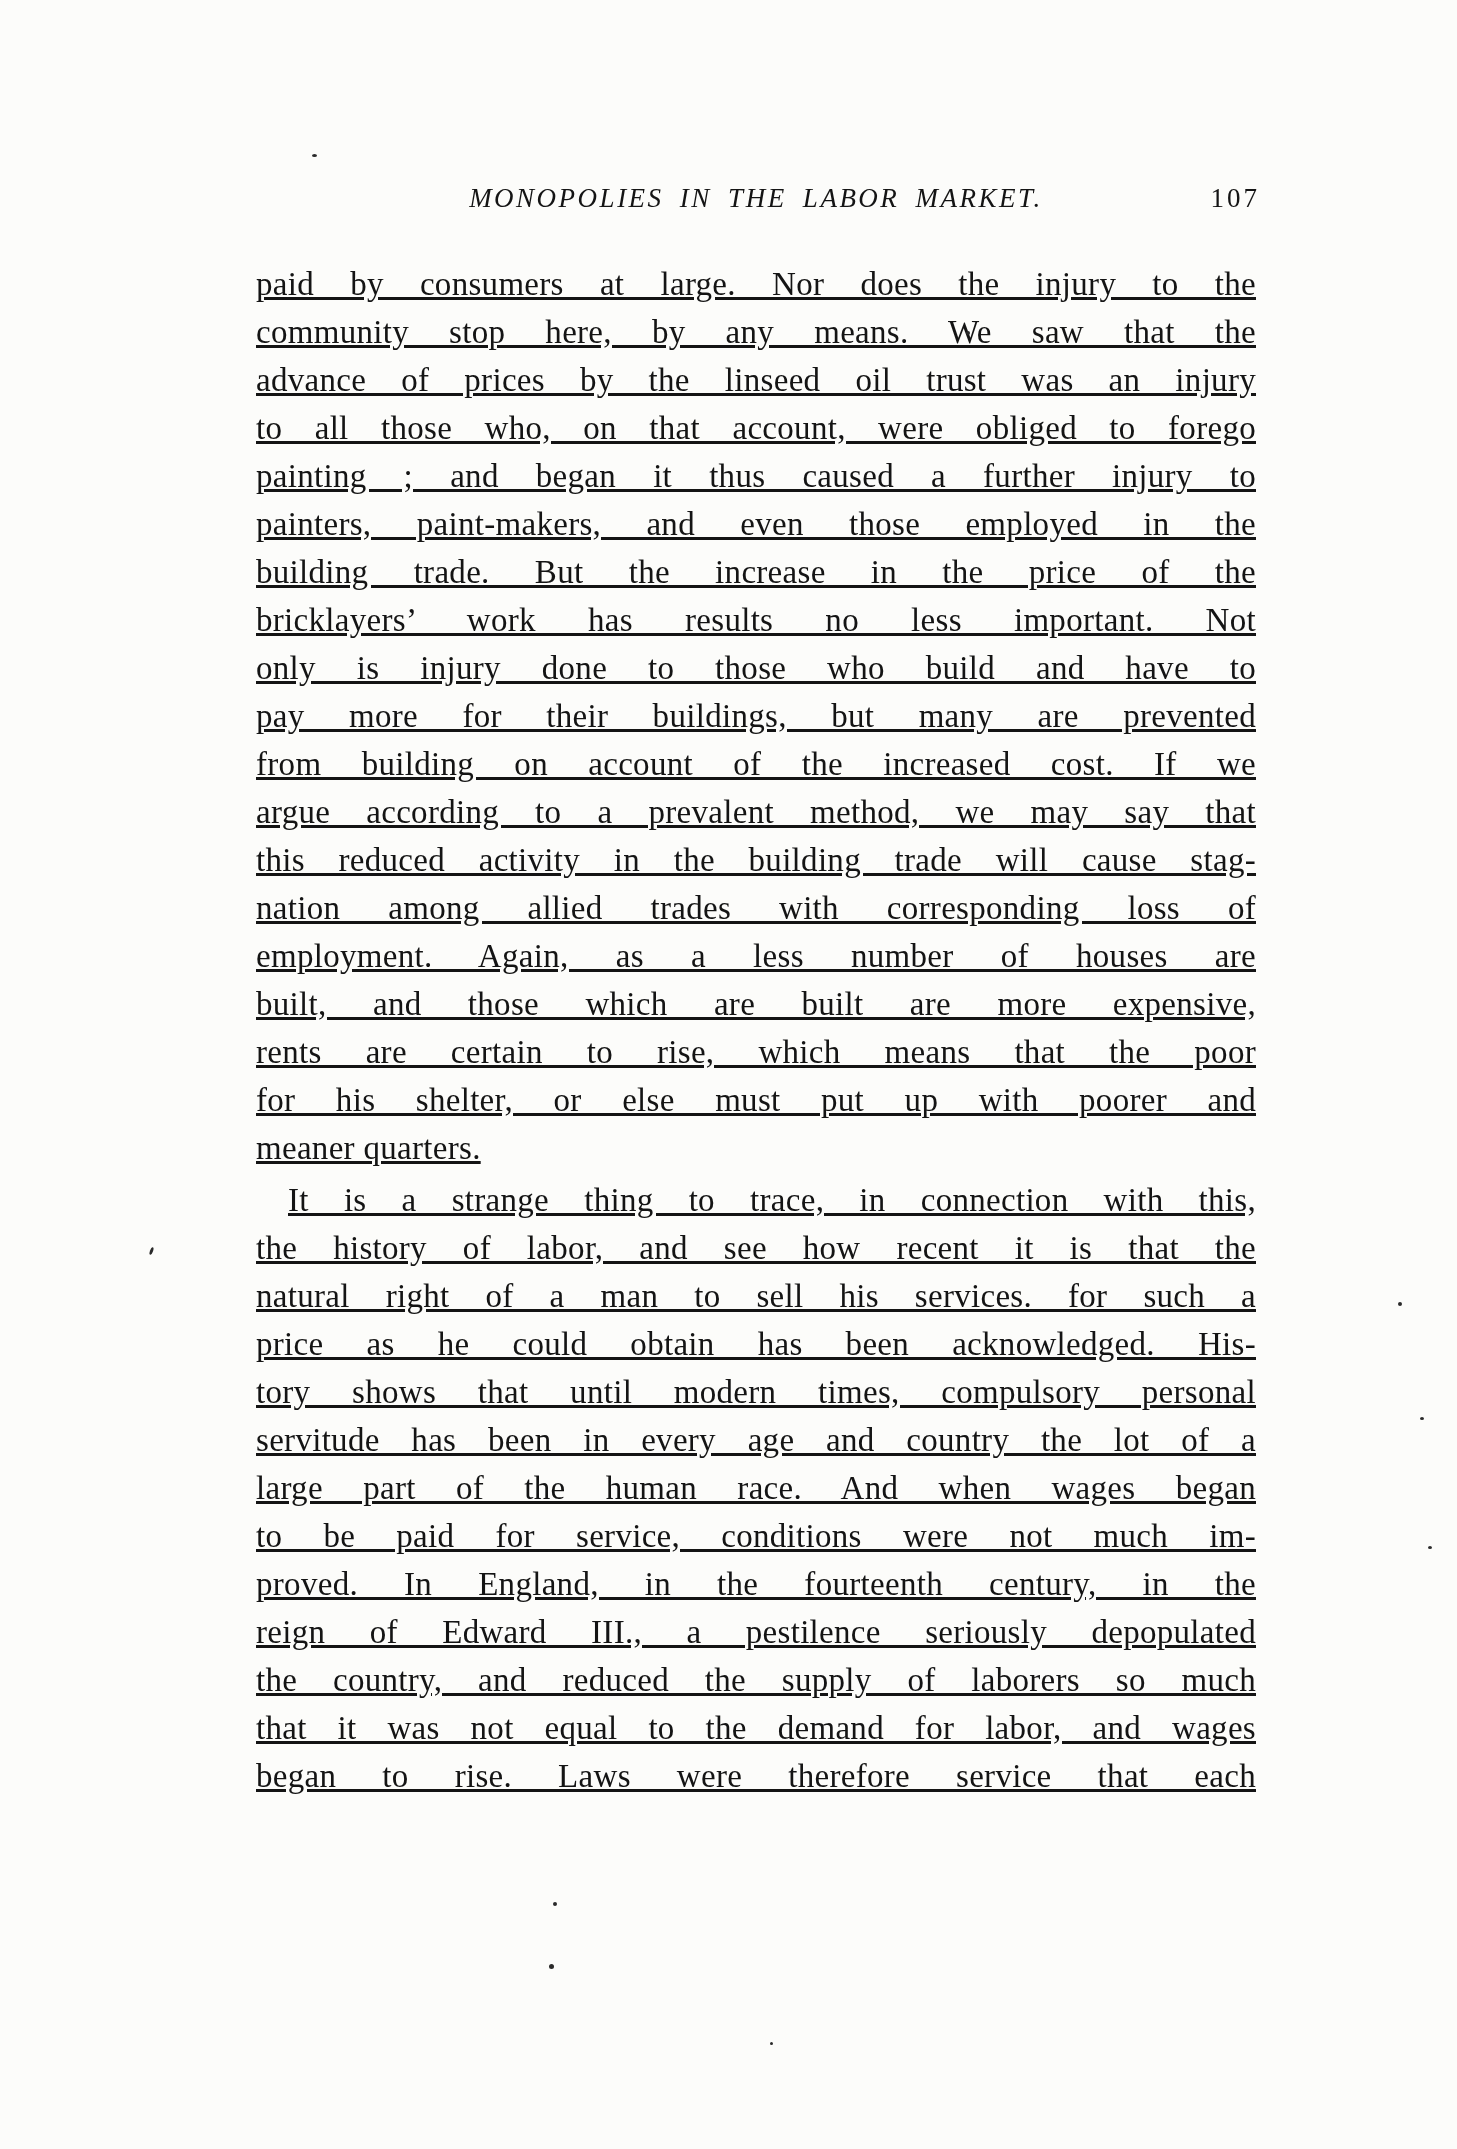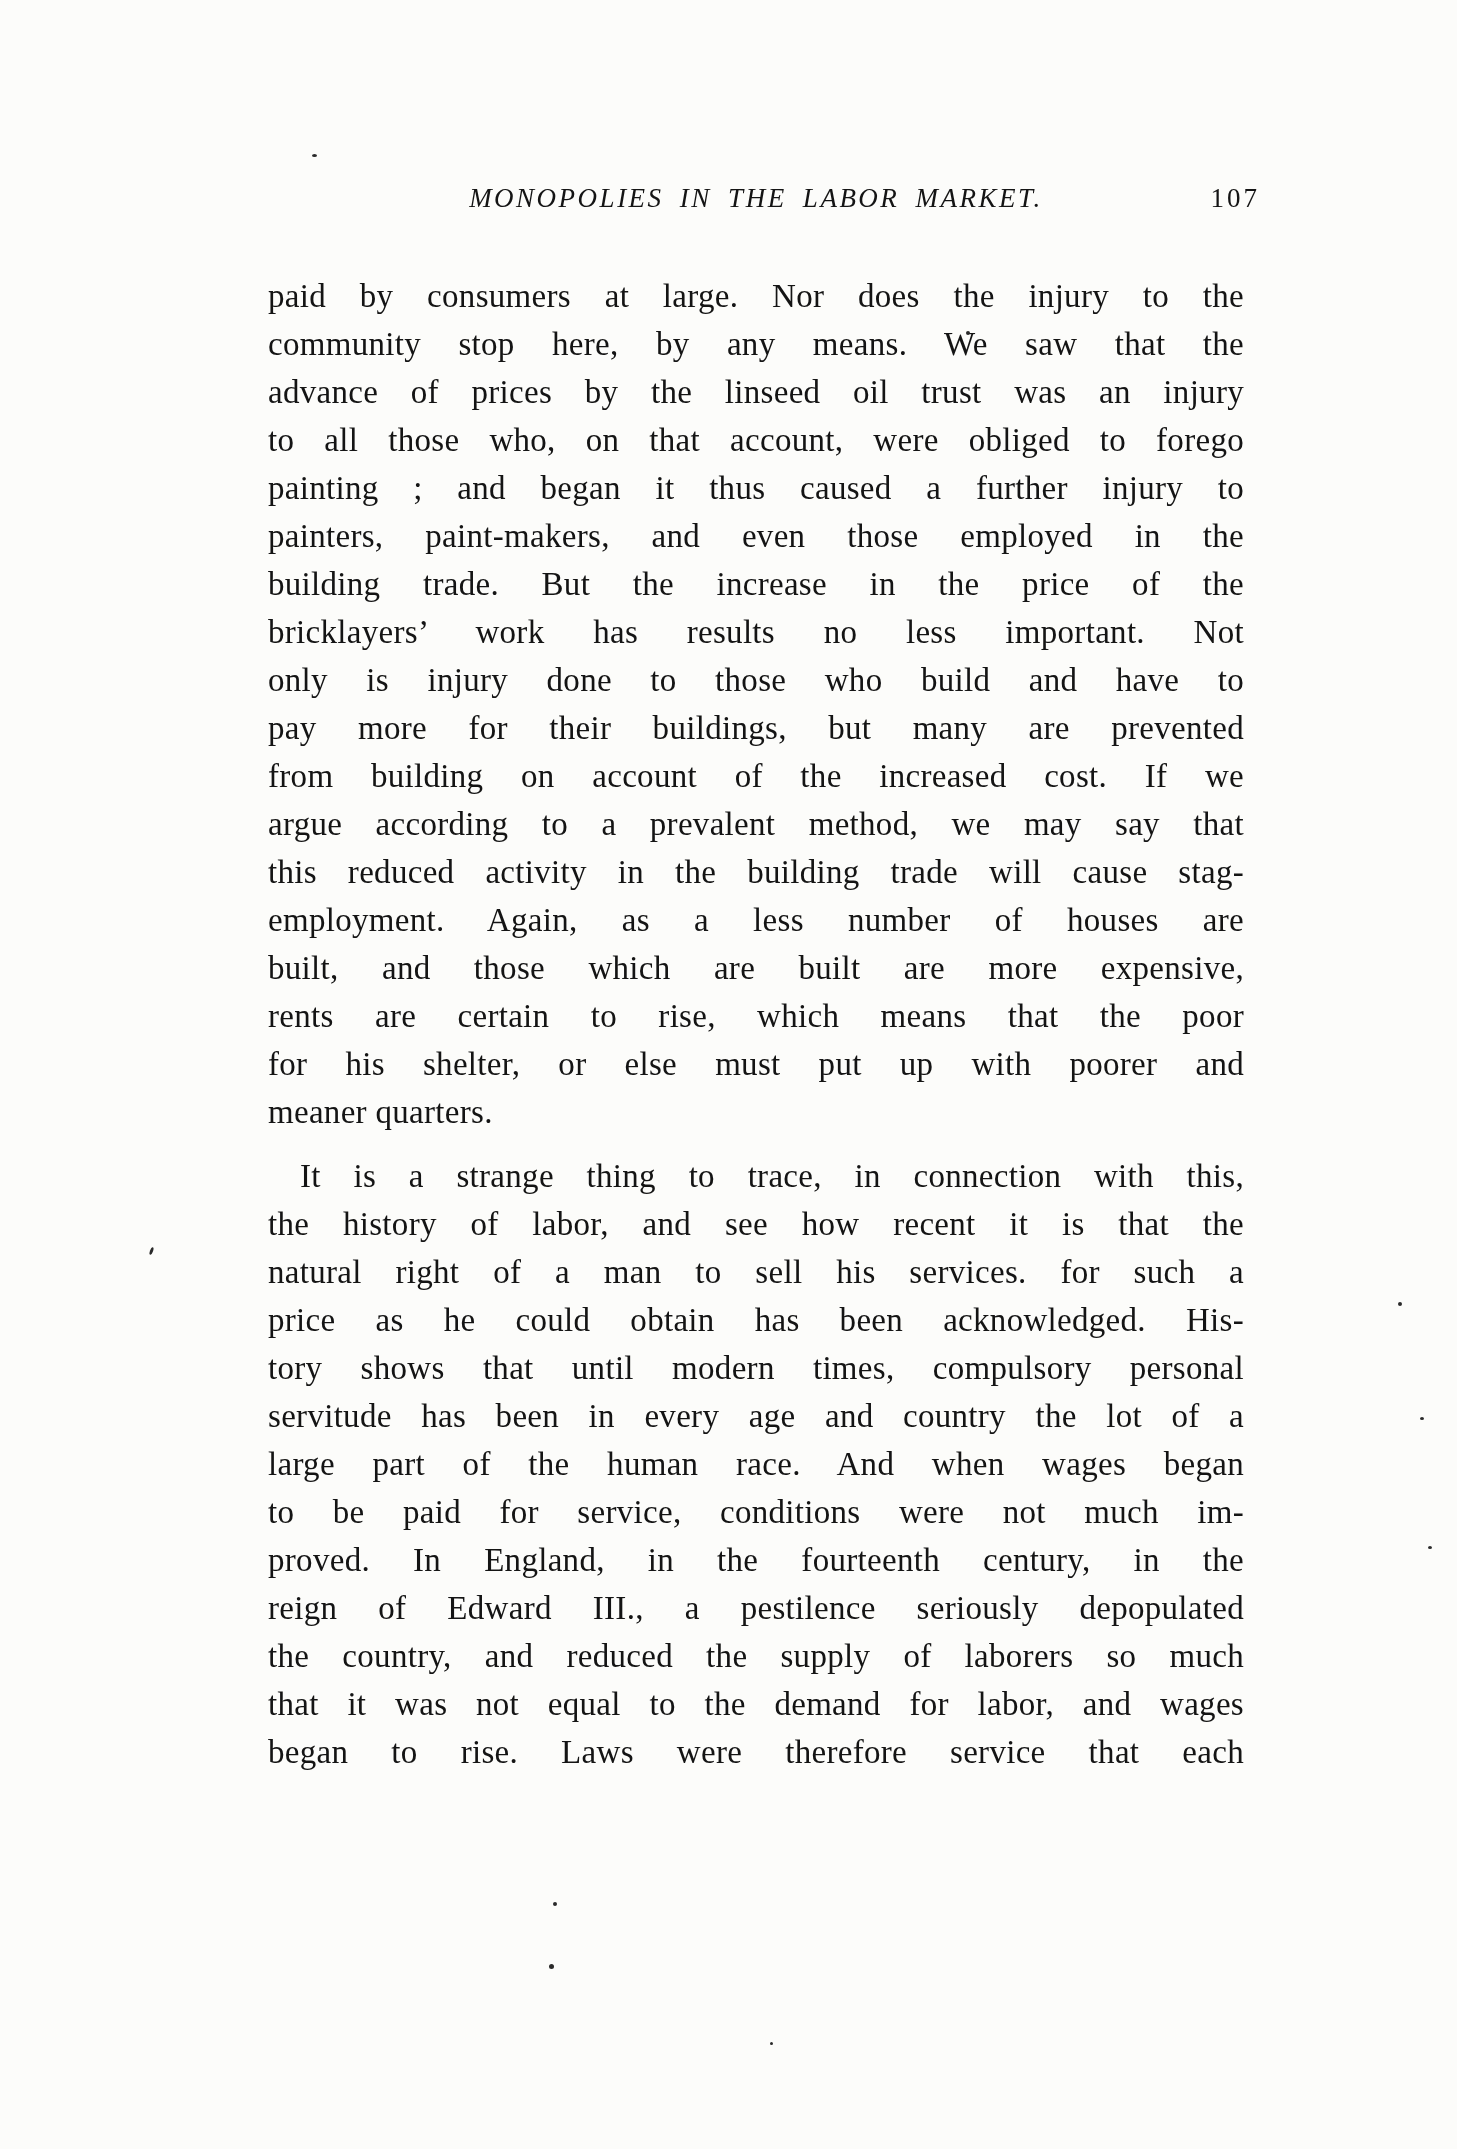--- a/index.html
+++ b/index.html
@@ -44,21 +44,21 @@
   }
   
   .text-block {
     position: absolute;
     left: 252px;
     top: 256px;
     width: 1008px;
     font-size: 33px;
     letter-spacing: 0.3px;
   }
-  .paragraph { margin: 16px; }
+  .paragraph { margin: 4px; text-decoration: underline; }
   .line {
     height: 48px;
     line-height: 48px;
     white-space: nowrap;
     text-align: justify;
     text-align-last: justify;
     text-justify: inter-word;
   }
   .line.indent { padding-left: 32px; }
   .line.no-justify {
@@ -90,20 +90,21 @@
         <div class="line">to all those who, on that account, were obliged to forego</div>
         <div class="line">painting ; and began it thus caused a further injury to</div>
         <div class="line">painters, paint-makers, and even those employed in the</div>
         <div class="line">building trade.  But the increase in the price of the</div>
         <div class="line">bricklayers’ work has results no less important.  Not</div>
         <div class="line">only is injury done to those who build and have to</div>
         <div class="line">pay more for their buildings, but many are prevented</div>
         <div class="line">from building on account of the increased cost.  If we</div>
         <div class="line">argue according to a prevalent method, we may say that</div>
         <div class="line">this reduced activity in the building trade will cause stag-</div>
+        <div class="line">nation among allied trades with corresponding loss of</div>
         <div class="line">employment.  Again, as a less number of houses are</div>
         <div class="line">built, and those which are built are more expensive,</div>
         <div class="line">rents are certain to rise, which means that the poor</div>
         <div class="line">for his shelter, or else must put up with poorer and</div>
         <div class="line no-justify">meaner quarters.</div>
       </div>
       <div class="paragraph">
         <div class="line indent">It is a strange thing to trace, in connection with this,</div>
         <div class="line">the history of labor, and see how recent it is that the</div>
         <div class="line">natural right of a man to sell his services. for such a</div>

